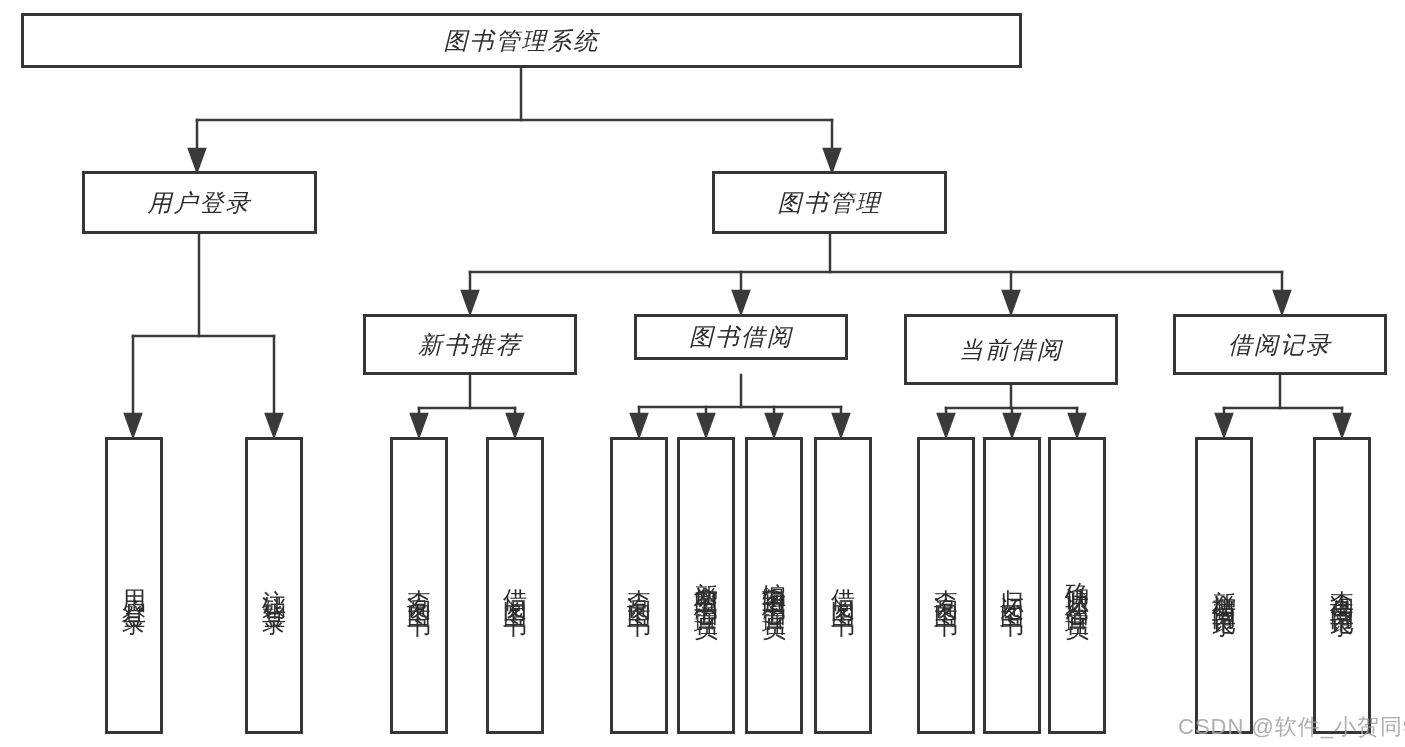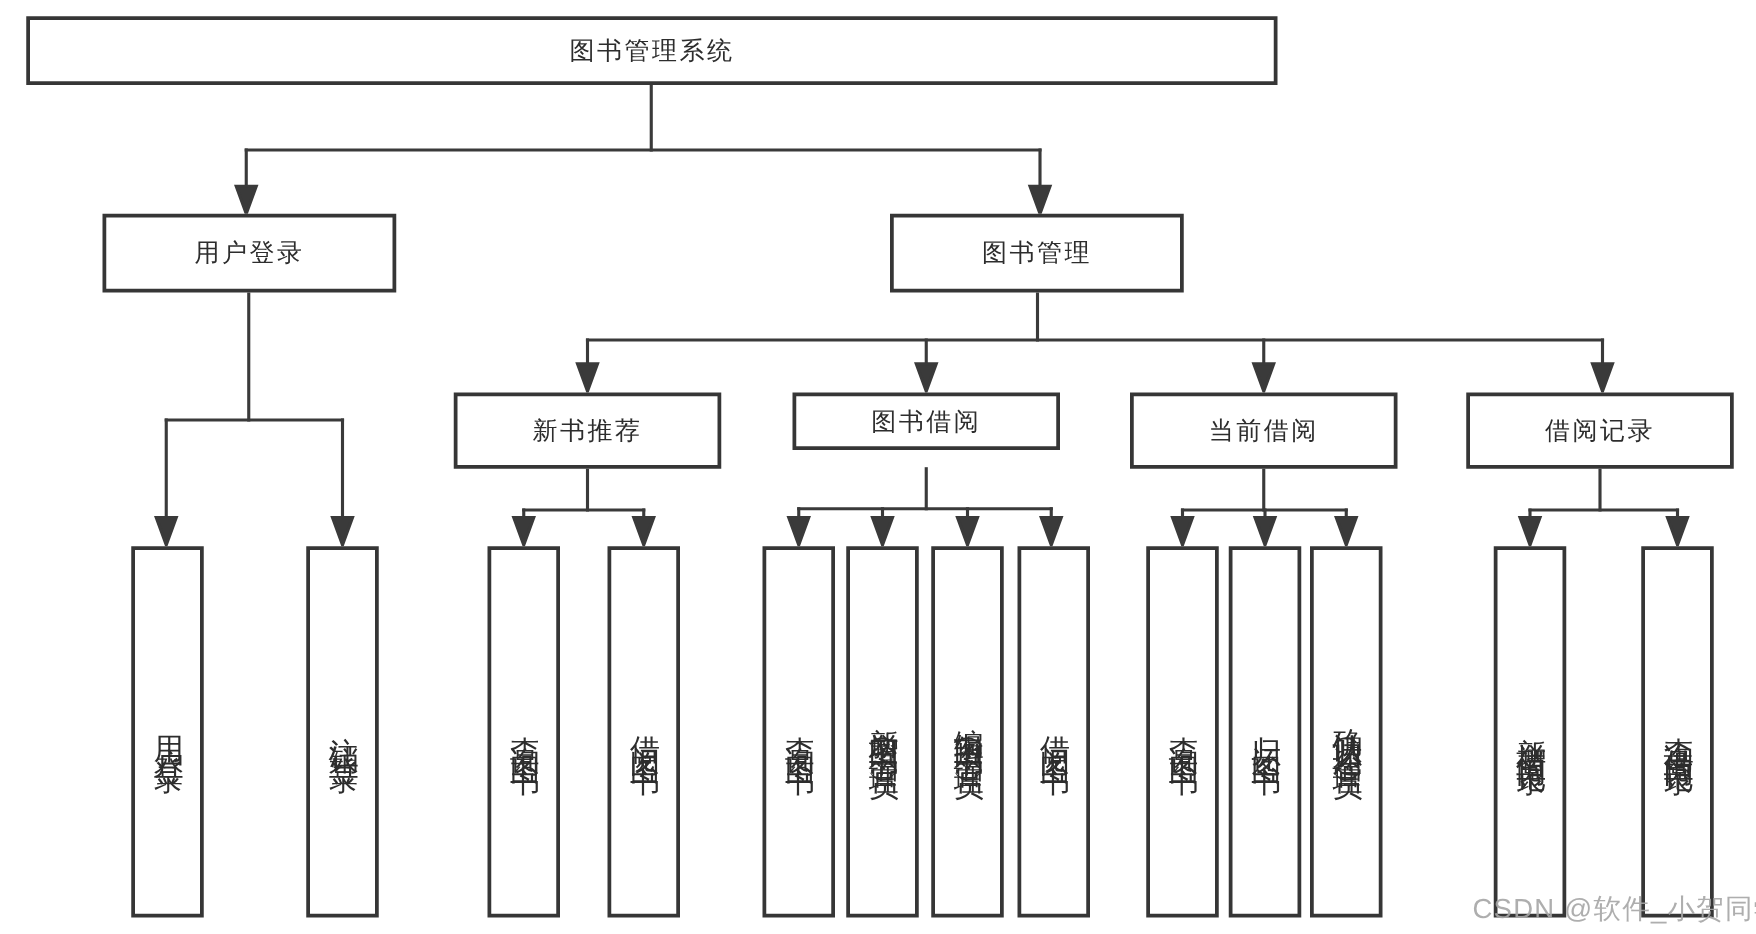--- a/index.html
+++ b/index.html
@@ -30,23 +30,24 @@
     box-sizing: border-box;
     border: 3px solid #363636;
     background: #ffffff;
     color: #2d2d2d;
     display: flex;
     align-items: center;
     justify-content: center;
     z-index: 2;
   }
   .hnode {
-    font-size: 20px;
+    font-size: 24px;
     letter-spacing: 2px;
     white-space: nowrap;
+    font-style: italic;
   }
   .vnode span {
     writing-mode: vertical-rl;
     text-orientation: mixed;
     font-size: 24px;
     letter-spacing: 8px;
     line-height: 1;
     white-space: nowrap;
   }
   .vnode.tight span {
@@ -132,21 +133,21 @@
     </g>
   </svg>
 
   <div class="node hnode" style="left:21px; top:13px; width:1001px; height:55px;">图书管理系统</div>
 
   <div class="node hnode" style="left:82px; top:171px; width:235px; height:63px;">用户登录</div>
   <div class="node hnode" style="left:712px; top:171px; width:235px; height:63px;">图书管理</div>
 
   <div class="node hnode" style="left:363px; top:314px; width:214px; height:61px;">新书推荐</div>
   <div class="node hnode" style="left:634px; top:314px; width:214px; height:46px;">图书借阅</div>
-  <div class="node hnode" style="left:904px; top:314px; width:214px; height:61px;">当前借阅</div>
+  <div class="node hnode" style="left:904px; top:314px; width:214px; height:71px;">当前借阅</div>
   <div class="node hnode" style="left:1173px; top:314px; width:214px; height:61px;">借阅记录</div>
 
   <div class="node vnode" style="left:105px; top:437px; width:58px; height:297px;">
     <span>用户登录</span>
   </div>
   <div class="node vnode" style="left:245px; top:437px; width:58px; height:297px;">
     <span>注销登录</span>
   </div>
 
   <div class="node vnode" style="left:390px; top:437px; width:58px; height:297px;">

